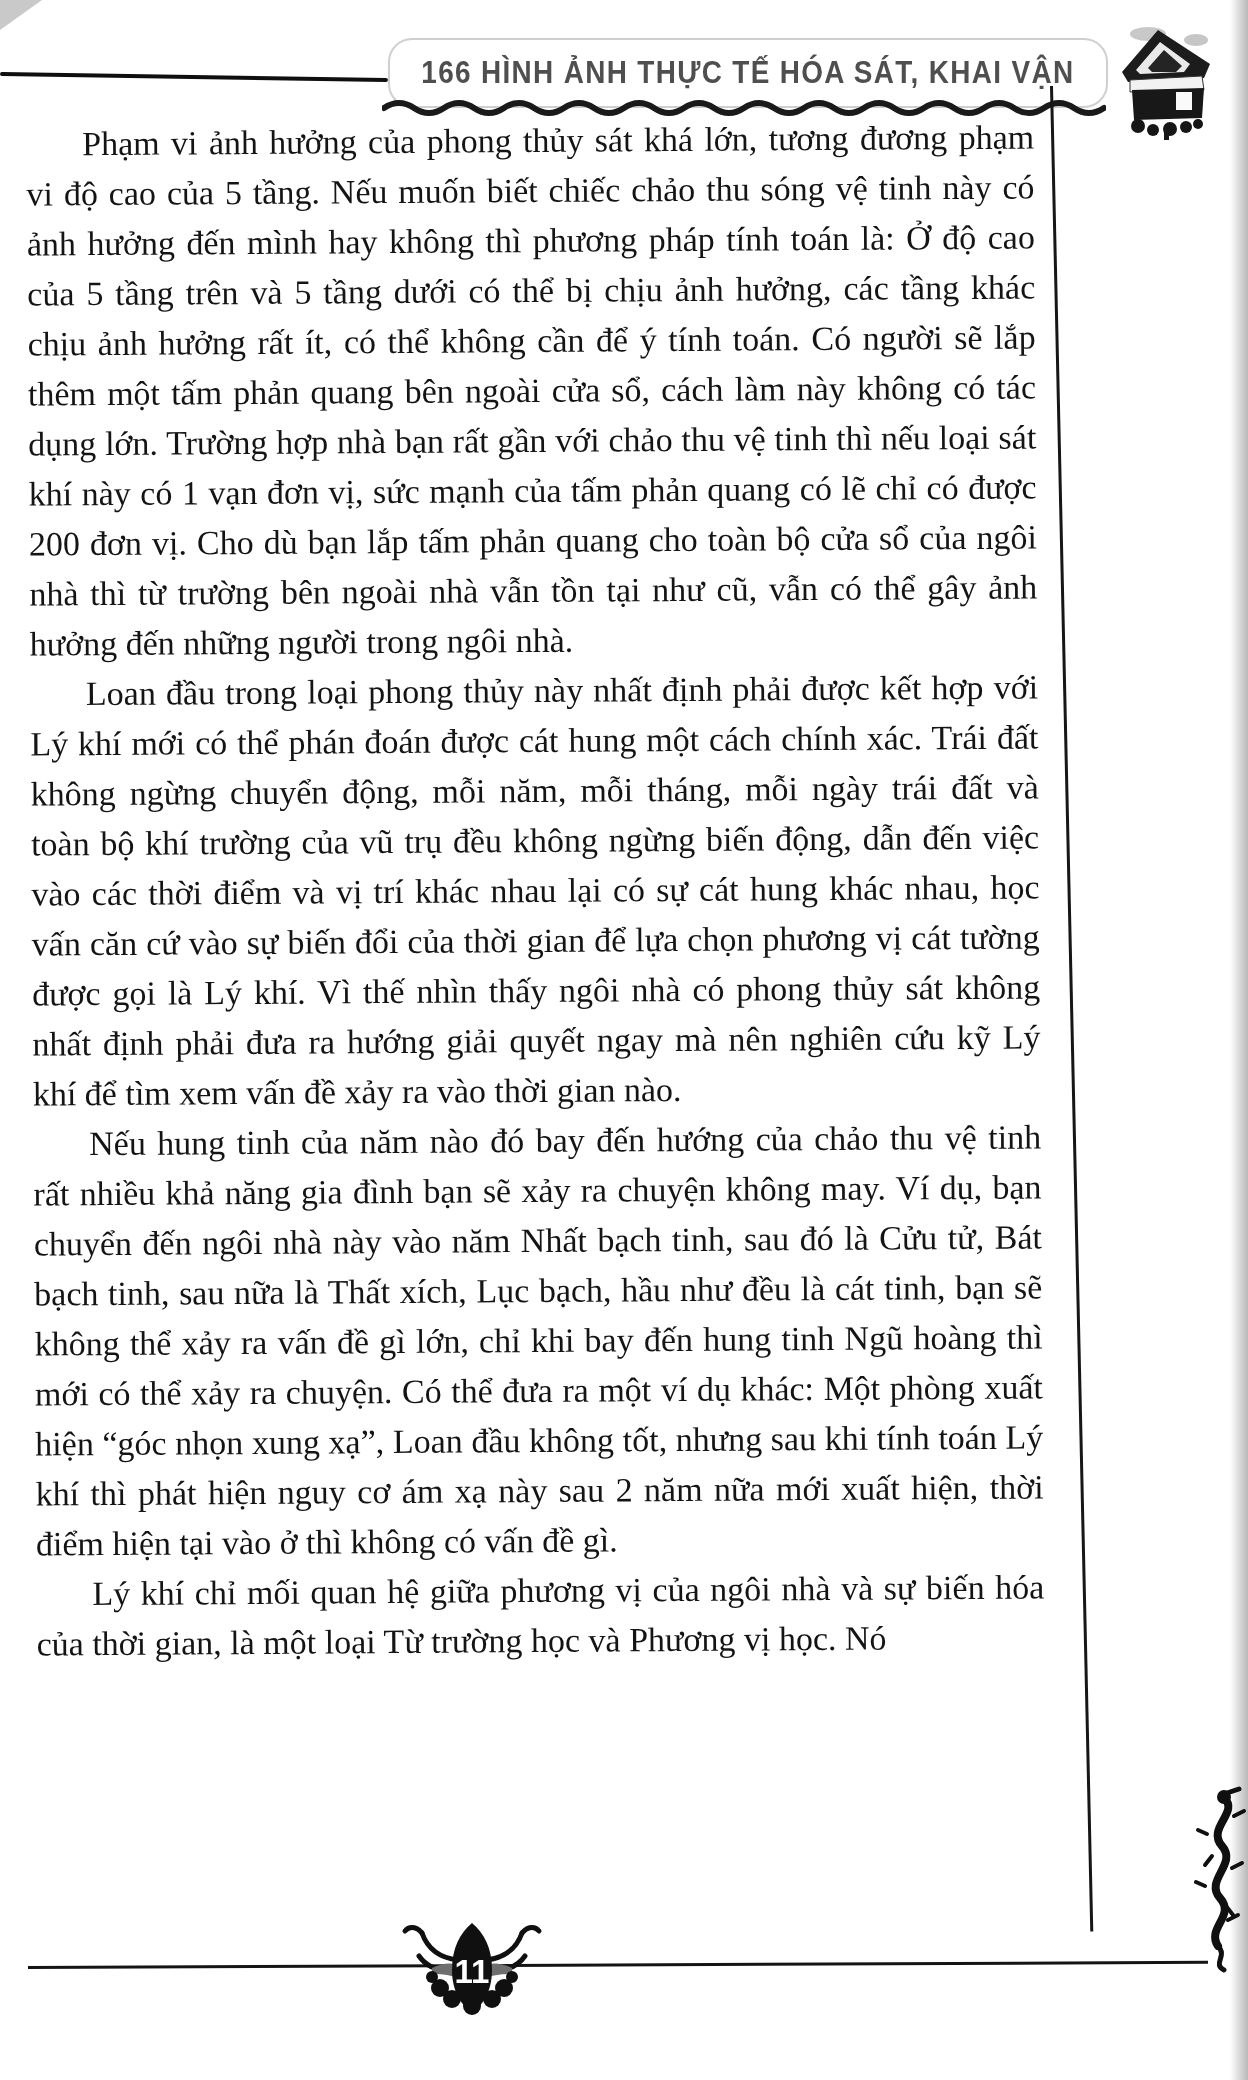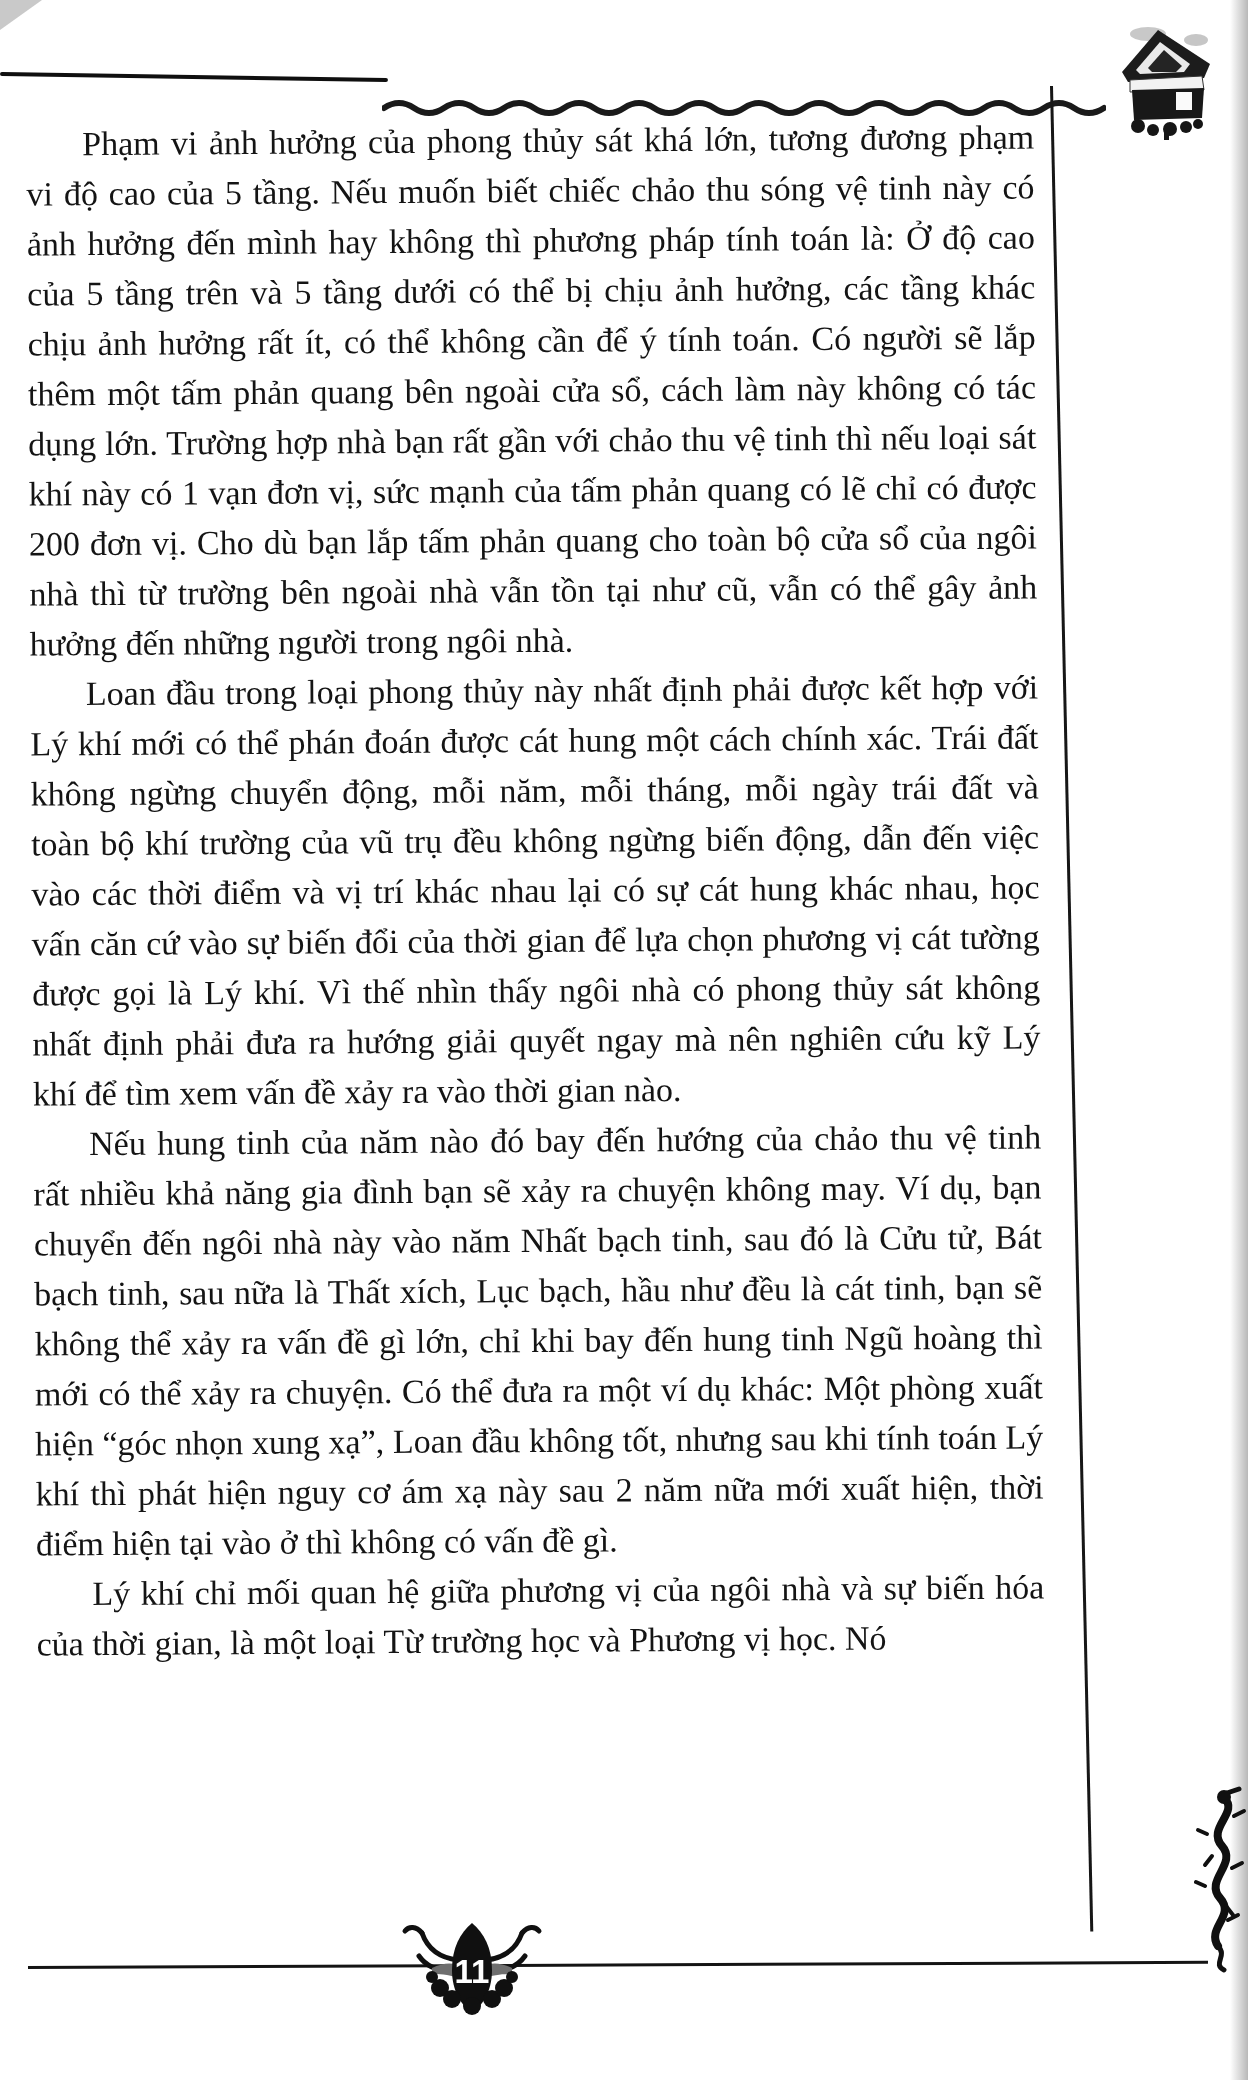--- a/index.html
+++ b/index.html
@@ -56,20 +56,23 @@
 </head>
 <body>
 
 <div class="page">
 
   <div class="corner-fold"></div>
   <div class="page-edge"></div>
 
   <div class="header-rule-left"></div>
 
+  <div class="title-badge">
+    <span class="title-text">166 HÌNH ẢNH THỰC TẾ HÓA SÁT, KHAI VẬN</span>
+  </div>
 
   <svg class="title-wave" width="724" height="20" viewBox="0 0 724 20">
     <path d="M2 10 Q 17 0 32 10 T 62 10 T 92 10 T 122 10 T 152 10 T 182 10 T 212 10 T 242 10 T 272 10 T 302 10 T 332 10 T 362 10 T 392 10 T 422 10 T 452 10 T 482 10 T 512 10 T 542 10 T 572 10 T 602 10 T 632 10 T 662 10 T 692 10 T 722 10" fill="none" stroke="#1a1a1a" stroke-width="6" stroke-linecap="round"></path>
   </svg>
 
   <svg class="house-icon" width="96" height="118" viewBox="0 0 96 118">
     <ellipse cx="30" cy="10" rx="18" ry="7" fill="#9a9a9a" opacity="0.55"></ellipse>
     <ellipse cx="78" cy="16" rx="12" ry="6" fill="#8d8d8d" opacity="0.5"></ellipse>
     <polygon points="4,48 40,6 92,40 86,54 10,58" fill="#1c1c1c"></polygon>
     <polygon points="18,46 42,18 72,40 66,48 22,50" fill="#e9e9e9"></polygon>

